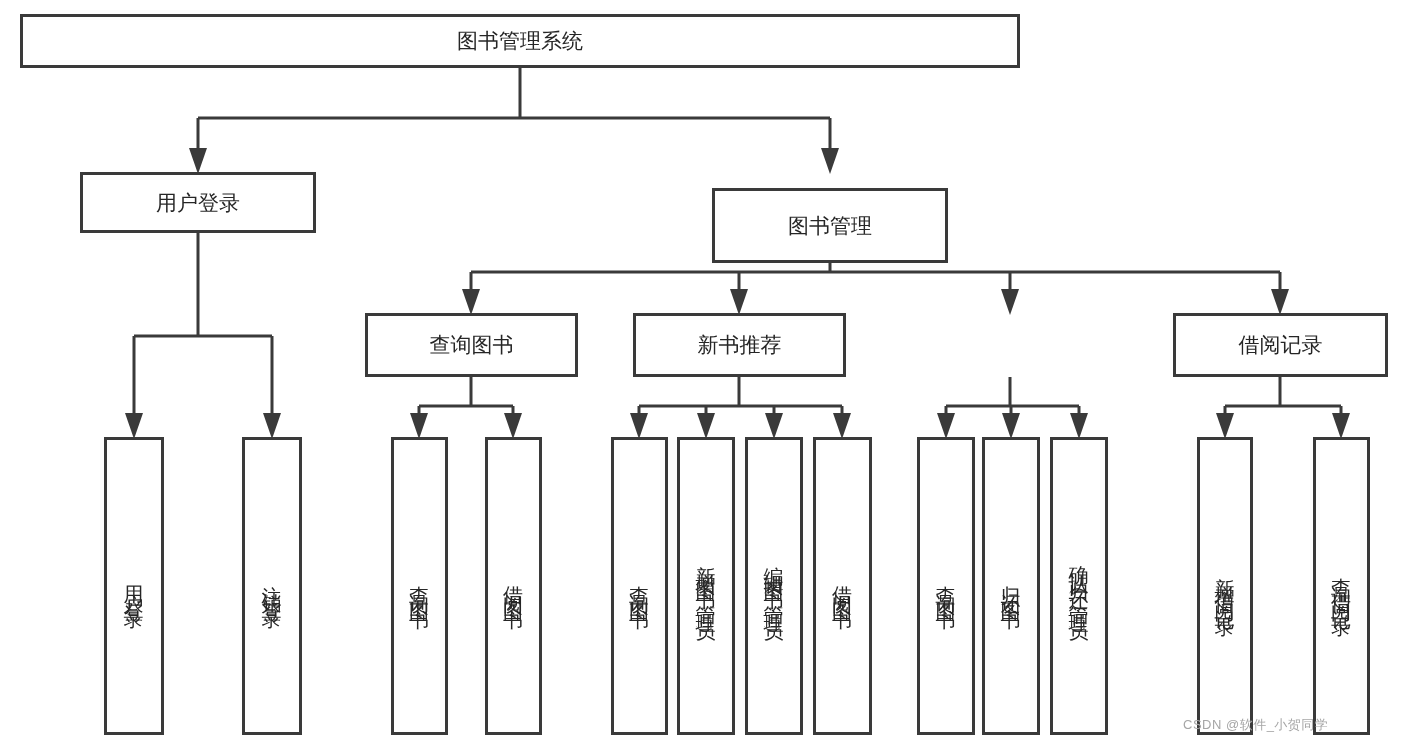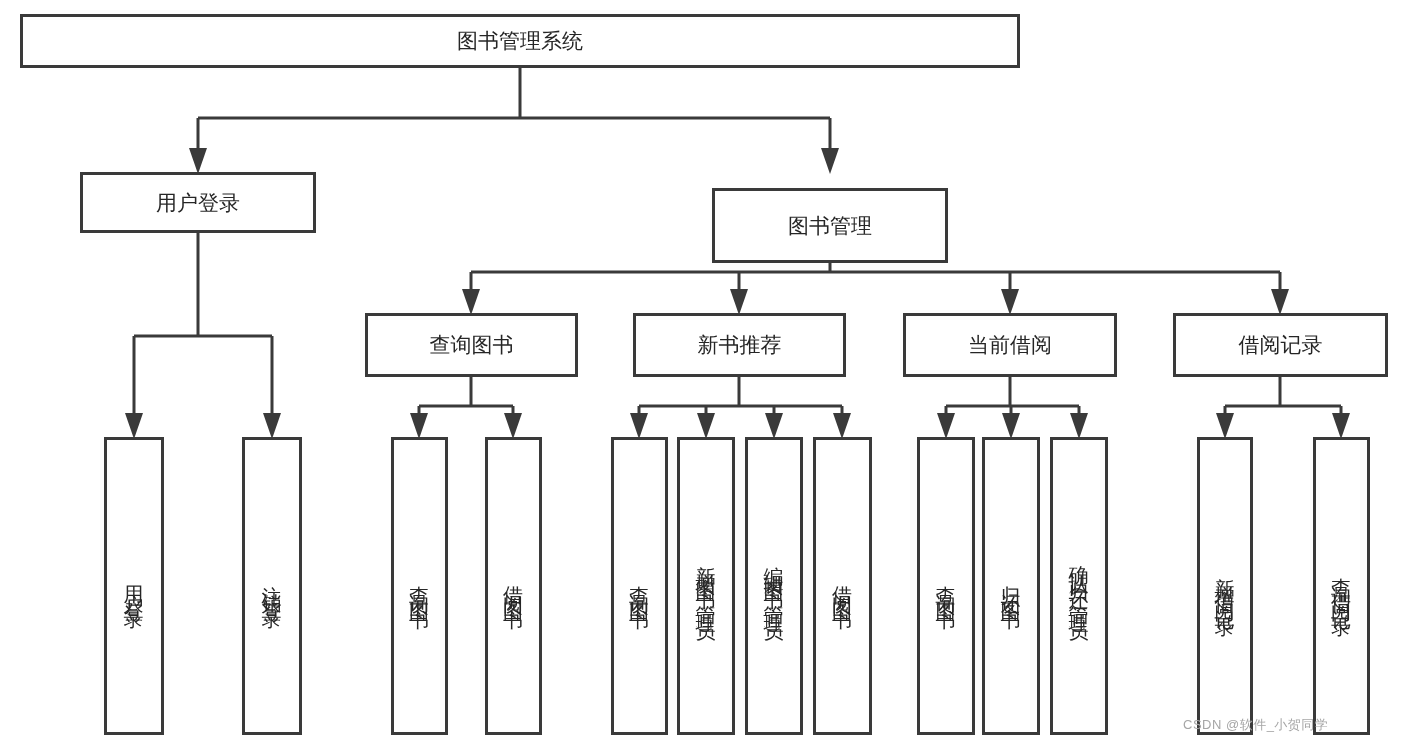--- a/index.html
+++ b/index.html
@@ -88,21 +88,20 @@
     </g>
   </svg>
 
   <div class="box" id="n-root">图书管理系统</div>
 
   <div class="box" id="n-l2-0">用户登录</div>
   <div class="box" id="n-l2-1">图书管理</div>
 
   <div class="box" id="n-l3-0">查询图书</div>
   <div class="box" id="n-l3-1">新书推荐</div>
-  <div class="box" id="n-l3-2">当前借阅</div>
   <div class="box" id="n-l3-3">借阅记录</div>
 
   <div class="box leaf" id="leaf-0">用户登录</div>
   <div class="box leaf" id="leaf-1">注销登录</div>
   <div class="box leaf" id="leaf-2">查询图书</div>
   <div class="box leaf" id="leaf-3">借阅图书</div>
   <div class="box leaf" id="leaf-4">查询图书</div>
   <div class="box leaf" id="leaf-5">新增图书（管理员）</div>
   <div class="box leaf" id="leaf-6">编辑图书（管理员）</div>
   <div class="box leaf" id="leaf-7">借阅图书</div>

